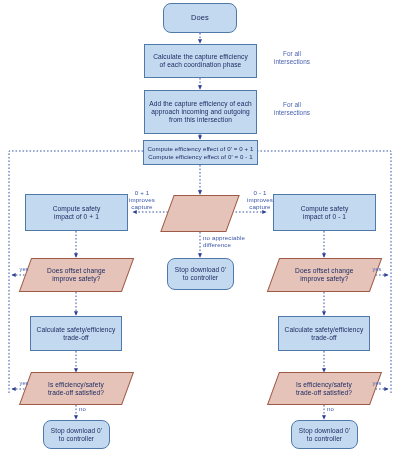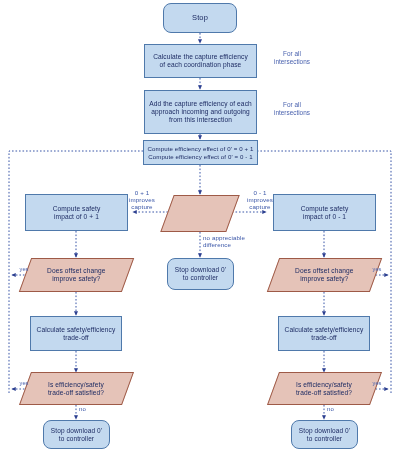--- a/index.html
+++ b/index.html
@@ -123,21 +123,21 @@
       <path d="M324,405 L324,419" marker-end="url(#arr)"></path>
 
       <path d="M358,275 L388,275" marker-end="url(#arr)"></path>
       <path d="M358,389 L388,389" marker-end="url(#arr)"></path>
 
       <path d="M391,393 L391,151 L241,151" marker-end="url(#arr)"></path>
     </g>
   </svg>
 
   <div class="node n-term" style="left:163px; top:3px; width:74px; height:30px; font-size:7.5px;">
-    <span class="txt">Stop</span>
+    <span class="txt">Does</span>
   </div>
 
   <div class="node n-process" style="left:144px; top:44px; width:113px; height:34px; font-size:6.6px;">
     <span class="txt">Calculate the capture efficiency
 of each coordination phase</span>
   </div>
 
   <div class="note" style="left:259px; top:50px; width:66px; font-size:6.4px;">For all
 intersections</div>
 

